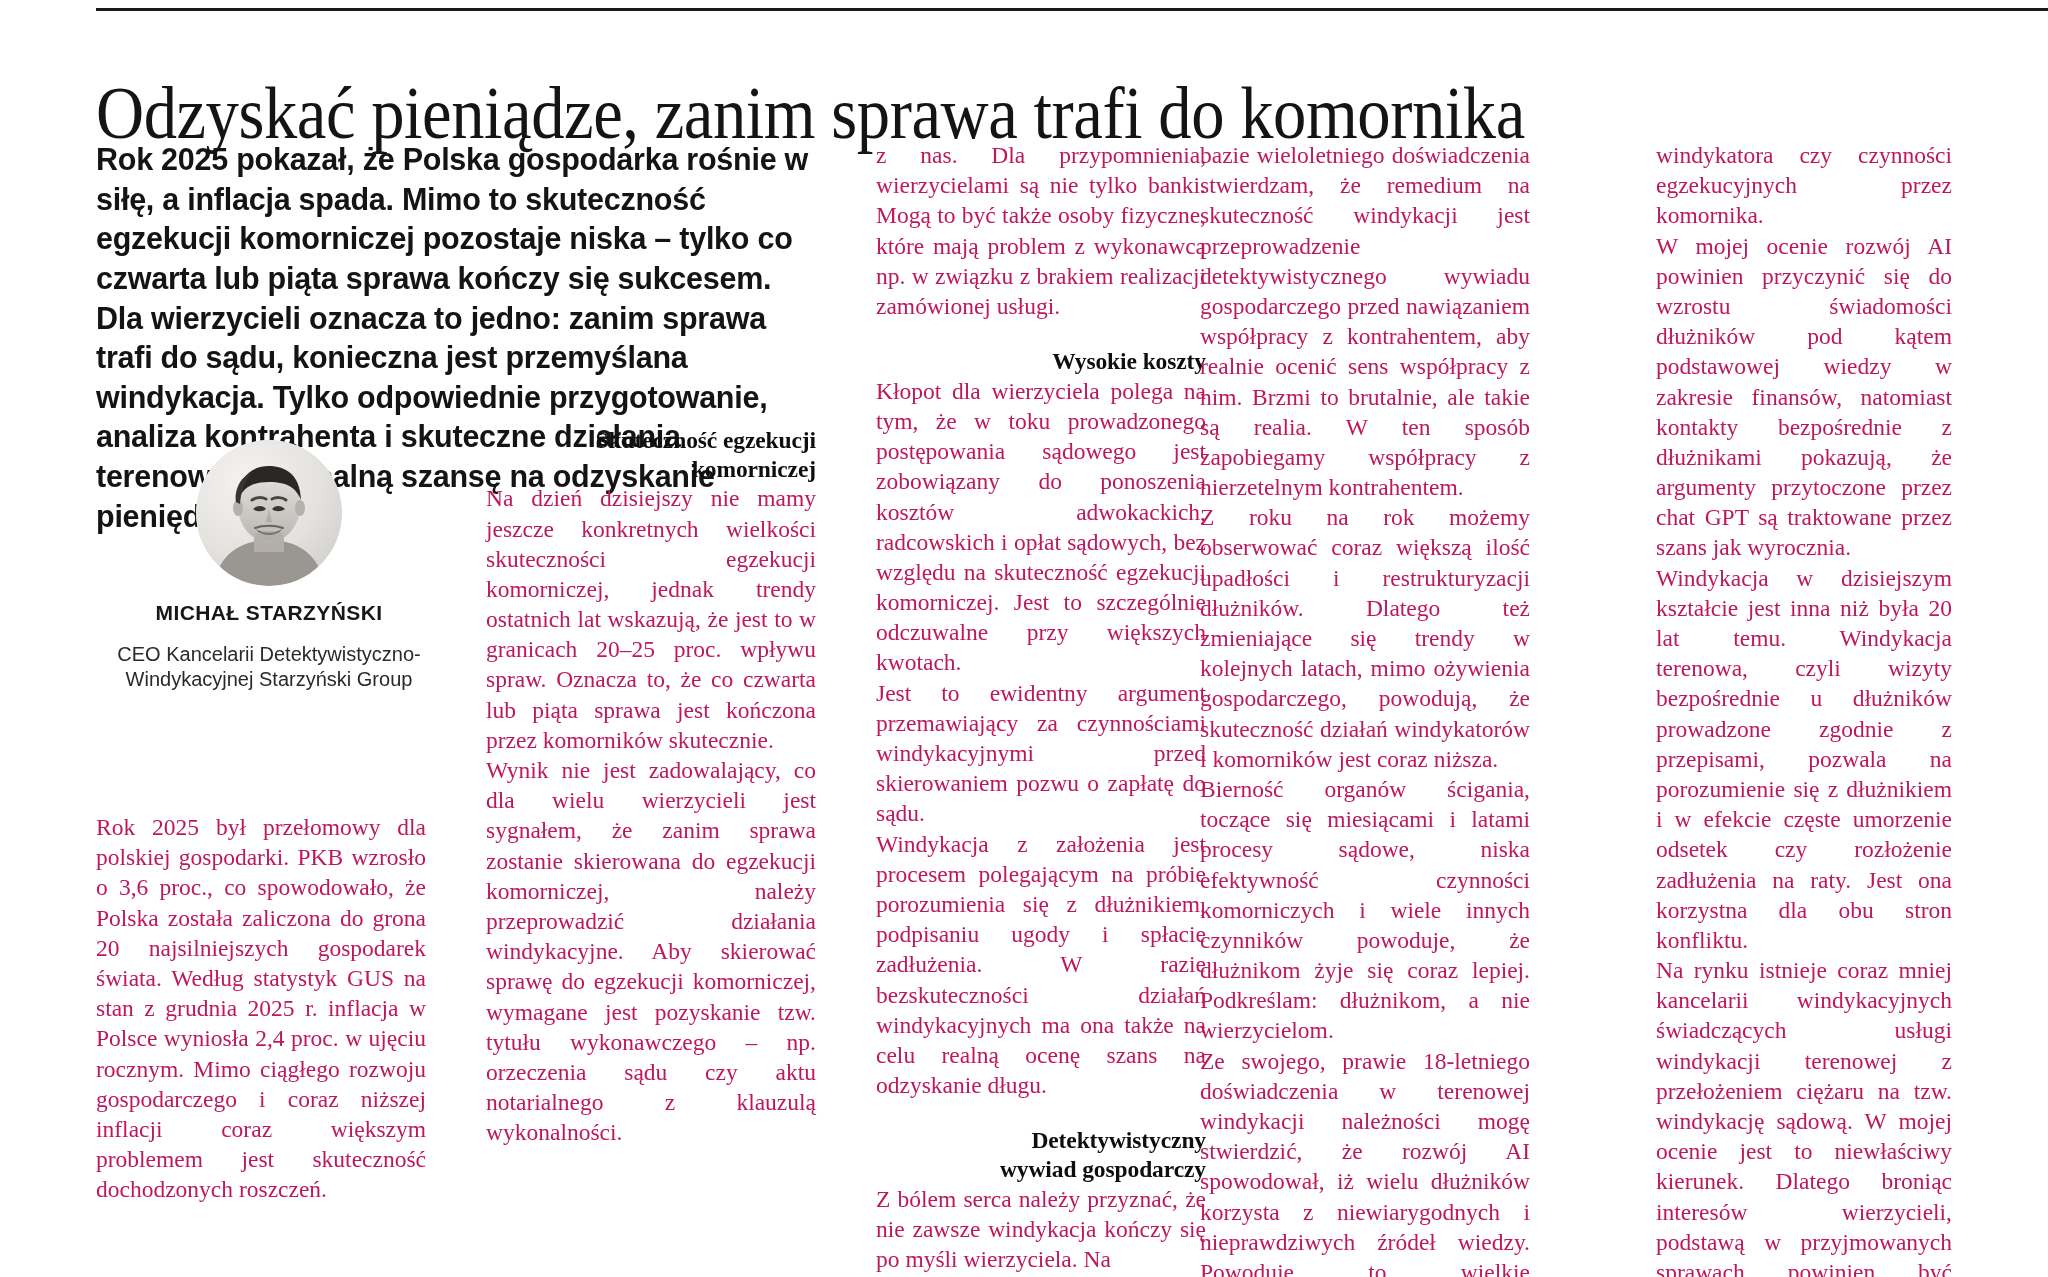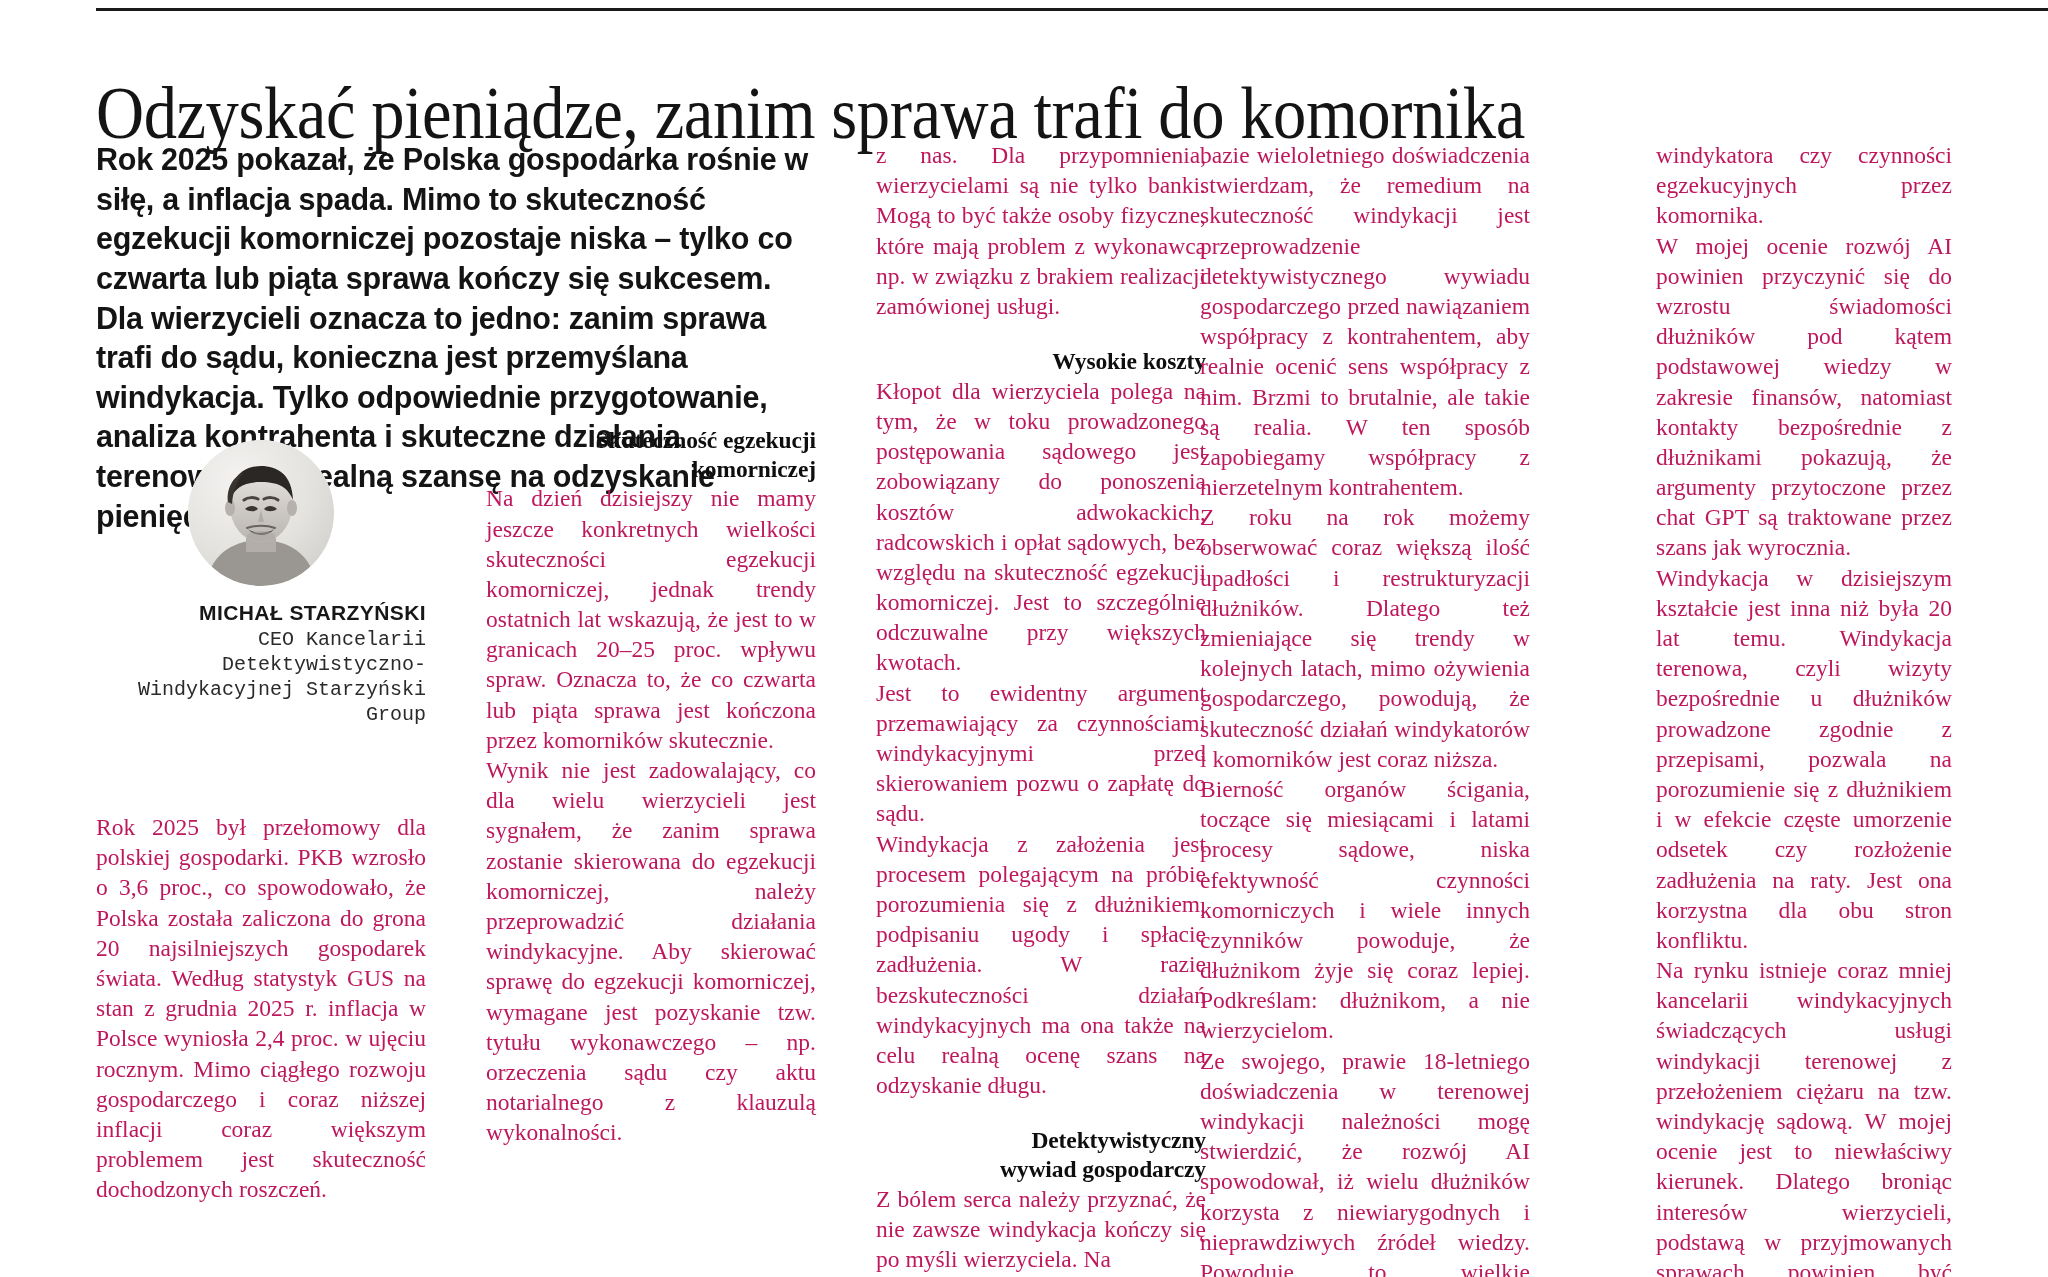--- a/index.html
+++ b/index.html
@@ -81,24 +81,24 @@
     font-weight: 700;
     font-size: 30.5px;
     line-height: 1.30;
     letter-spacing: -0.25px;
     color: #141414;
   }
 
   
   .author-block {
     position: absolute;
-    left: 0px;
+    left: 8px;
     top: 300px;
     width: 330px;
-    text-align: right;
+    text-align: center;
   }
   .portrait {
     width: 146px;
     height: 146px;
     margin: 0 auto 14px auto;
     border-radius: 50%;
     overflow: hidden;
     background: #e9e9e7;
     position: relative;
   }
@@ -106,26 +106,26 @@
 
   .author-name {
     font-family: "Liberation Sans", sans-serif;
     font-weight: 700;
     font-size: 21px;
     letter-spacing: 0.4px;
     color: #171717;
     line-height: 1.25;
   }
   .author-role {
-    font-family: Liberation Mono, monospace;
+    font-family: Liberation Sans, sans-serif;
     font-weight: 400;
     font-size: 20px;
     line-height: 1.24;
     color: #2a2a2a;
-    margin-top: 2px;
+    margin-top: 16px;
   }
 
   
   .body-text {
     font-family: "Liberation Serif", serif;
     font-size: 23.5px;
     line-height: 1.285;
     text-align: justify;
     text-justify: inter-word;
     color: #be185d;

